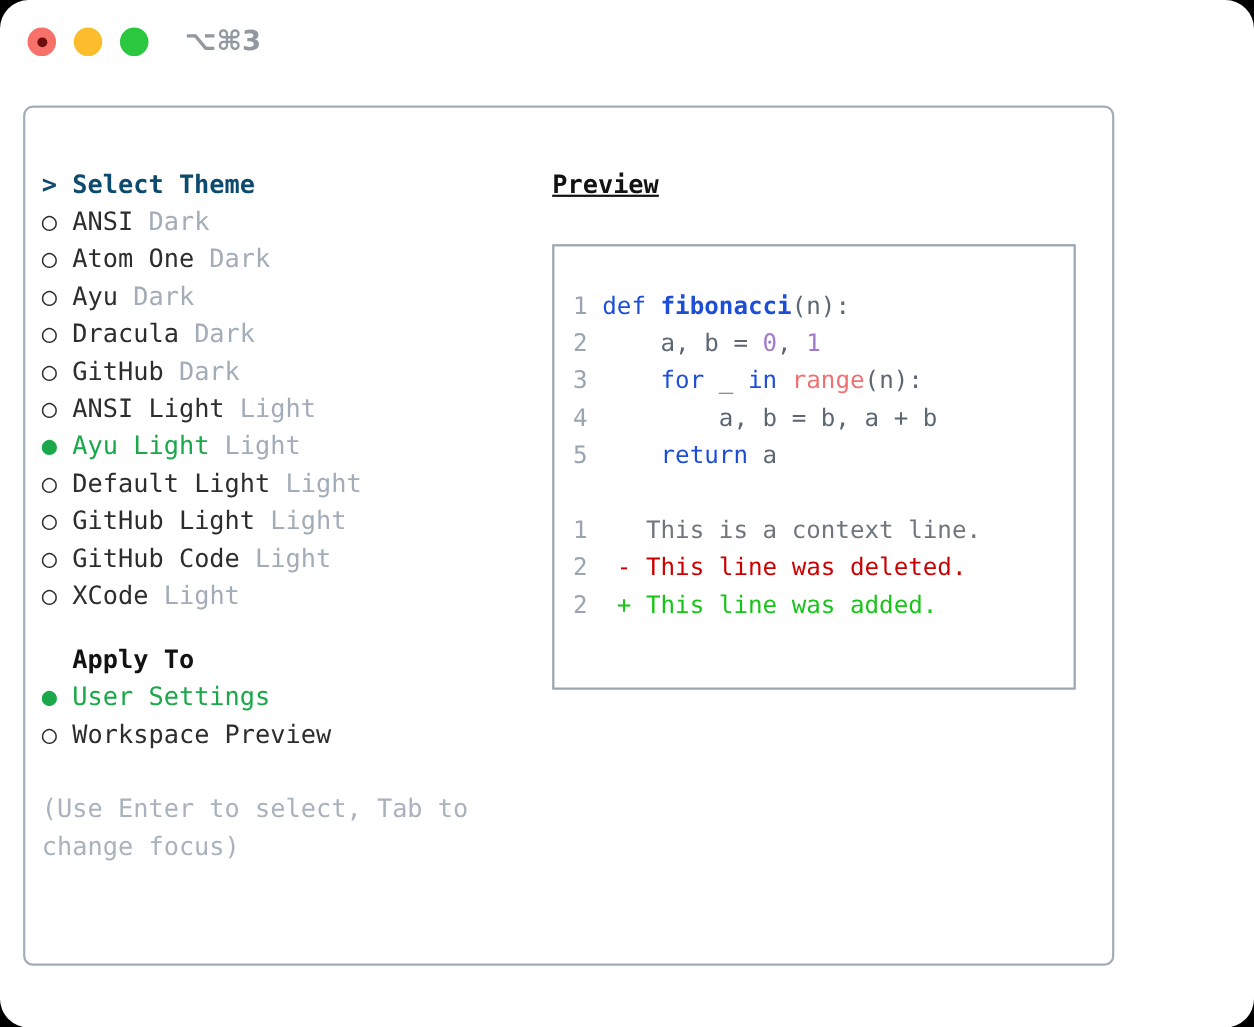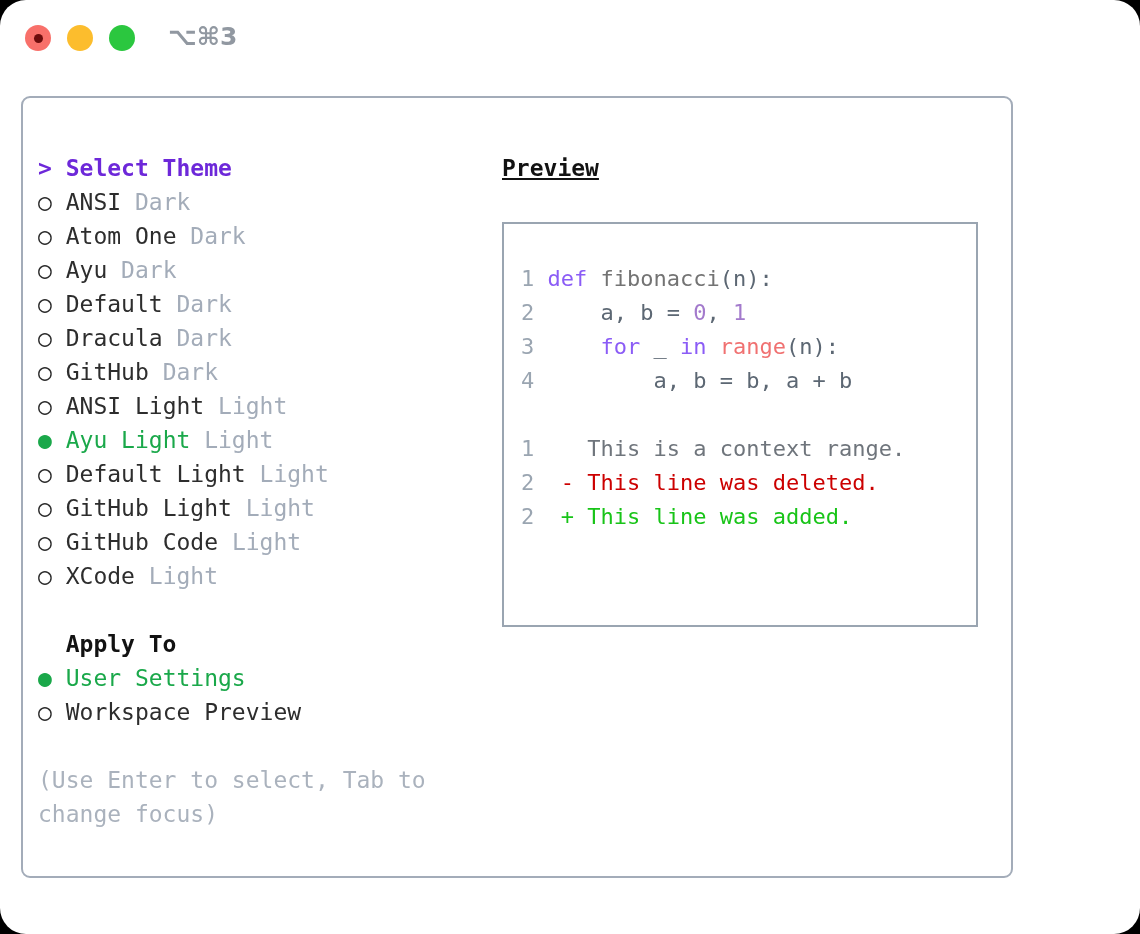--- a/index.html
+++ b/index.html
@@ -103,21 +103,21 @@
   .left-col {
     position: absolute;
     left: 15px;
     top: 53px;
     width: 470px;
   }
 
   .section-head {
     font-size: 23px;
     font-weight: bold;
-    color: #6d28d9;
+    color: #0c4a6e;
     line-height: 34px;
     white-space: pre;
   }
   .section-head.plain {
     font-weight: bold;
     color: #121212;
   }
 
   .opt-row {
     font-size: 23px;
@@ -132,21 +132,21 @@
   .opt-label { }
   .opt-badge {
     color: #a3acb9;
   }
   .opt-row.selected .marker,
   .opt-row.selected .opt-label {
     color: #1aa84a;
   }
 
   .apply-block {
-    margin-top: 34px;
+    margin-top: 24px;
   }
 
   .hint {
     margin-top: 34px;
     font-size: 23px;
     line-height: 34px;
     color: #aab2bd;
     width: 420px;
     white-space: pre-wrap;
   }
@@ -178,22 +178,22 @@
 
   .code-line {
     font-size: 22px;
     line-height: 34px;
     white-space: pre;
     color: #5c6773;
   }
   .ln {
     color: #9aa5b1;
   }
-  .kw   { color: #8b5cf6; }
-  .fn   { color: #737373; }
+  .kw   { color: #1d4ed8; }
+  .fn   { color: #1d4ed8; font-weight: bold; }
   .num  { color: #a37acc; }
   .bi   { color: #f07171; }
   .punc { color: #5c6773; }
   .ident{ color: #5c6773; }
 
   .diff-gap { height: 34px; }
   .diff-ctx { color: #6f757c; }
   .diff-del { color: #cc0000; margin-top: 44px; }
   .diff-add { color: #18c418; }
 </style>
@@ -215,21 +215,20 @@
     <div class="panel-inner">
 
       <div class="left-col">
 
         <div class="section-head">&gt; Select Theme</div>
 
         <div id="theme-list">
             <div class="opt-row"><span class="marker">○ </span><span class="opt-label">ANSI</span><span class="opt-badge"> Dark</span></div>
             <div class="opt-row"><span class="marker">○ </span><span class="opt-label">Atom One</span><span class="opt-badge"> Dark</span></div>
             <div class="opt-row"><span class="marker">○ </span><span class="opt-label">Ayu</span><span class="opt-badge"> Dark</span></div>
-            <div class="opt-row"><span class="marker">○ </span><span class="opt-label">Default</span><span class="opt-badge"> Dark</span></div>
             <div class="opt-row"><span class="marker">○ </span><span class="opt-label">Dracula</span><span class="opt-badge"> Dark</span></div>
             <div class="opt-row"><span class="marker">○ </span><span class="opt-label">GitHub</span><span class="opt-badge"> Dark</span></div>
             <div class="opt-row"><span class="marker">○ </span><span class="opt-label">ANSI Light</span><span class="opt-badge"> Light</span></div>
             <div class="opt-row selected"><span class="marker">● </span><span class="opt-label">Ayu Light</span><span class="opt-badge"> Light</span></div>
             <div class="opt-row"><span class="marker">○ </span><span class="opt-label">Default Light</span><span class="opt-badge"> Light</span></div>
             <div class="opt-row"><span class="marker">○ </span><span class="opt-label">GitHub Light</span><span class="opt-badge"> Light</span></div>
             <div class="opt-row"><span class="marker">○ </span><span class="opt-label">GitHub Code</span><span class="opt-badge"> Light</span></div>
             <div class="opt-row"><span class="marker">○ </span><span class="opt-label">XCode</span><span class="opt-badge"> Light</span></div>
           </div>
 
@@ -245,24 +244,25 @@
       </div>
 
       <div class="right-col">
         <div class="preview-title">Preview</div>
         <div class="preview-box">
           <div id="code-sample">
               <div class="code-line"><span class="ln">1 </span><span class="kw">def</span><span class="punc"> </span><span class="fn">fibonacci</span><span class="punc">(n):</span></div>
               <div class="code-line"><span class="ln">2 </span><span class="ident">    a, b = </span><span class="num">0</span><span class="punc">, </span><span class="num">1</span></div>
               <div class="code-line"><span class="ln">3 </span><span class="punc">    </span><span class="kw">for</span><span class="ident"> _ </span><span class="kw">in</span><span class="punc"> </span><span class="bi">range</span><span class="punc">(n):</span></div>
               <div class="code-line"><span class="ln">4 </span><span class="ident">        a, b = b, a + b</span></div>
+              <div class="code-line"><span class="ln">5 </span><span class="punc">    </span><span class="kw">return</span><span class="ident"> a</span></div>
             </div>
           <div class="diff-gap"></div>
           <div id="diff-sample">
-              <div class="code-line"><span class="ln">1  </span><span class="diff-ctx">  This is a context range.</span></div>
+              <div class="code-line"><span class="ln">1  </span><span class="diff-ctx">  This is a context line.</span></div>
               <div class="code-line"><span class="ln">2  </span><span class="diff-del">- This line was deleted.</span></div>
               <div class="code-line"><span class="ln">2  </span><span class="diff-add">+ This line was added.</span></div>
             </div>
         </div>
       </div>
 
     </div>
   </div>
 </div>
 

